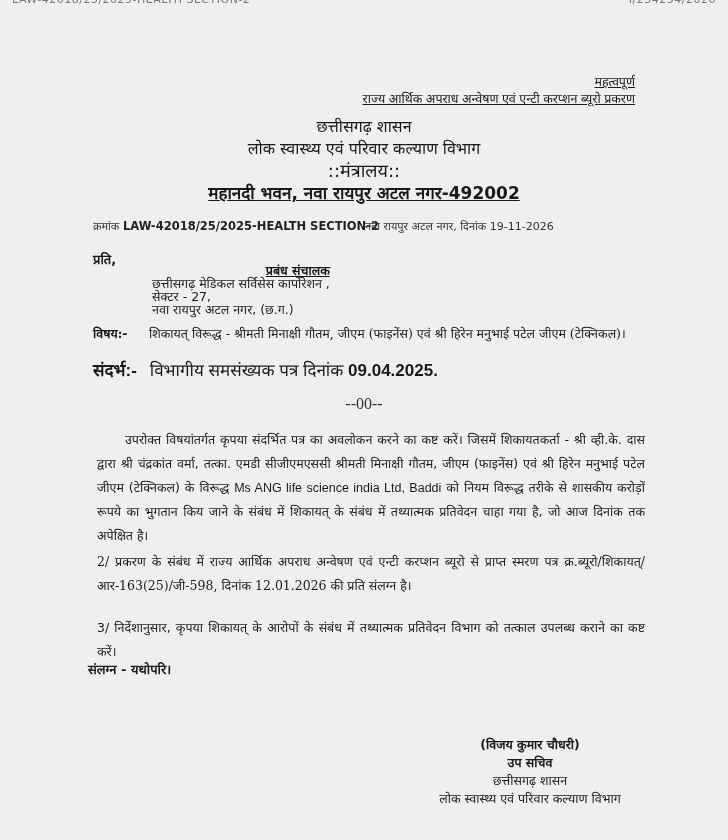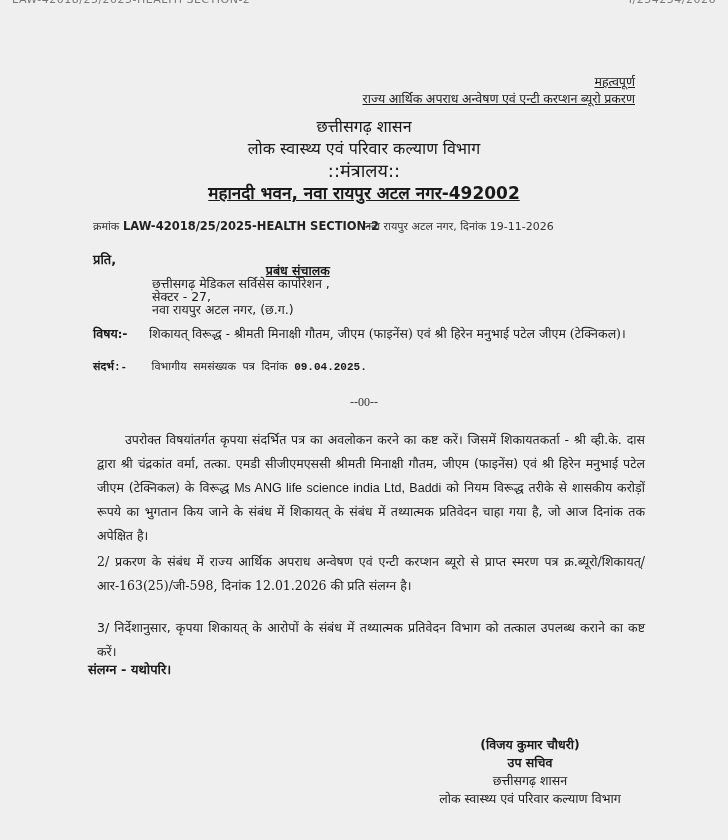--- a/index.html
+++ b/index.html
@@ -35,25 +35,25 @@
   .refline .ref-date { position: absolute; left: 272px; top: 0; white-space: nowrap; font-size: 11px; color:#333;}
 
   .to { position: absolute; left: 93px; top: 250px; font-family: "DejaVu Sans", sans-serif; font-size: 13px; font-weight: bold; }
   .addr { position: absolute; left: 152px; top: 264px; font-family: "DejaVu Sans", sans-serif;
           font-size: 12.5px; line-height: 13px; }
   .addr .first { font-weight: bold; text-decoration: underline; text-align: right; }
 
   .subject { position: absolute; left: 93px; top: 326px; width: 552px;
              font-family: "DejaVu Serif", serif; font-size: 12.5px; line-height: 15px; }
   .subject .lbl { display: inline-block; width: 56px; font-weight: bold; }
-  .ref2 { position: absolute; left: 93px; top: 358px; font-family: Liberation Mono, monospace; font-size: 11px; }
+  .ref2 { position: absolute; left: 93px; top: 358px; font-family: Liberation Sans, sans-serif; font-size: 17px; }
   .ref2 .lbl { display: inline-block; width: 52px; font-weight: bold; }
   .ref2 .v { font-weight: bold; }
 
-  .divider { position: absolute; left: 0; width: 728px; top: 395px; text-align: center; font-size: 12px; color:#333; }
+  .divider { position: absolute; left: 0; width: 728px; top: 395px; text-align: center; font-size: 16px; color:#333; }
 
   .para { position: absolute; left: 97px; width: 548px; font-family: "DejaVu Sans", sans-serif;
           font-size: 12.5px; line-height: 24px; text-align: justify; }
   .p1 { top: 428px; text-indent: 28px; }
   .p1 .en { font-family: "Liberation Sans", sans-serif; }
   .p2 { top: 550px; font-family: "DejaVu Serif", serif; }
   .p3 { top: 616px; }
   .encl { position: absolute; left: 88px; top: 660px; font-family: "DejaVu Serif", serif;
           font-size: 13px; font-weight: bold; }
 

